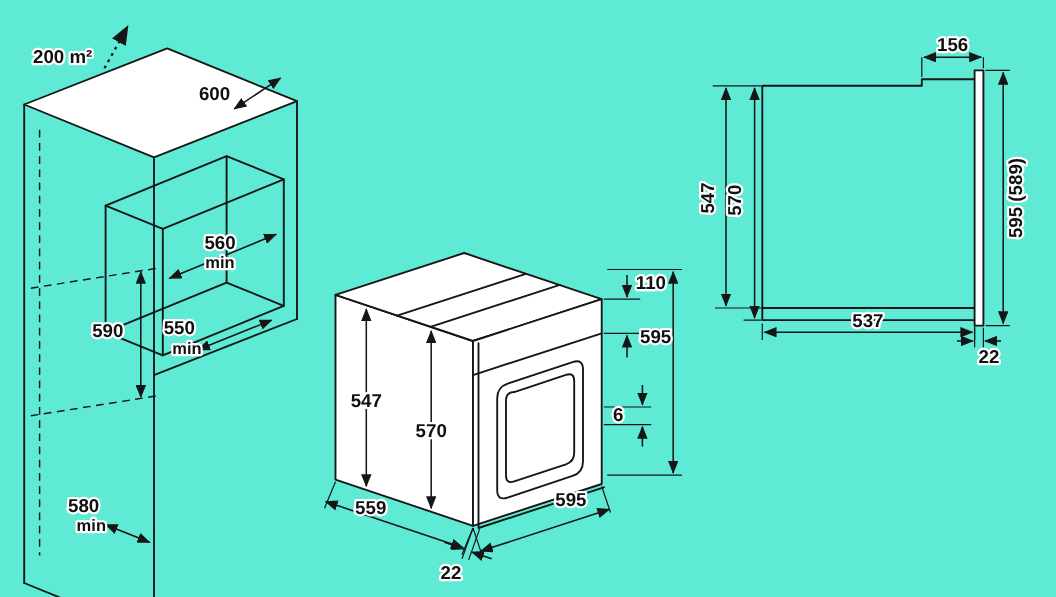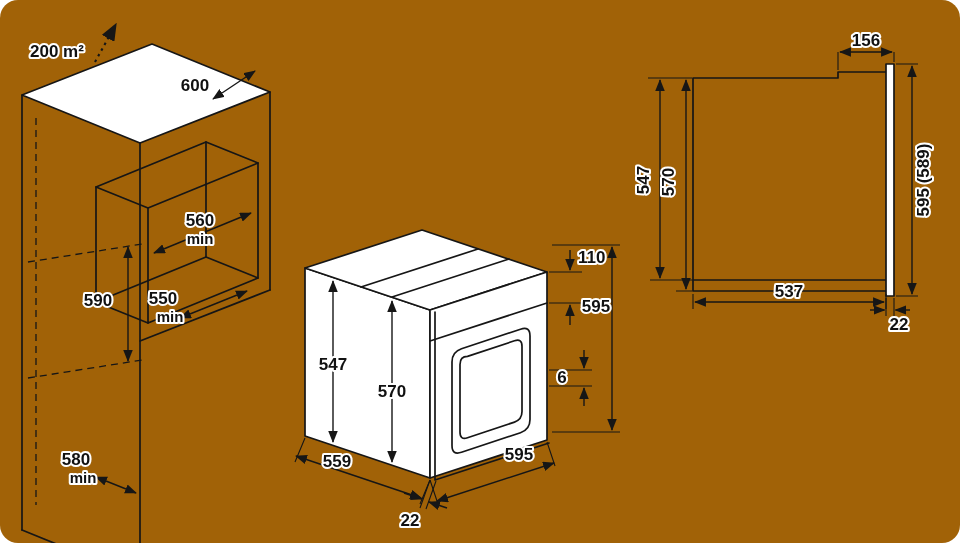--- a/index.html
+++ b/index.html
@@ -1,17 +1,17 @@
 <!DOCTYPE html>
 <html><head>
 <meta charset="utf-8">
 <style>
   html,body{margin:0;padding:0;background:#fff;}
-  .stage{position:relative;width:960px;height:543px;background:#a16207;overflow:hidden;
-         font-family:"Liberation Sans","DejaVu Sans",sans-serif;border-radius:18px;}
+  .stage{position:relative;width:960px;height:543px;background:#5eead4;overflow:hidden;
+         font-family:"Liberation Sans","DejaVu Sans",sans-serif;}
   svg{display:block;}
   .ln{stroke:#161616;stroke-width:1.7;fill:none;stroke-linecap:round;stroke-linejoin:round;}
   .face{fill:#ffffff;}
   .dash{stroke:#161616;stroke-width:1.3;fill:none;stroke-dasharray:7 5;}
   .dot{stroke:#161616;stroke-width:2.1;fill:none;stroke-dasharray:2.5 4;}
   .dim{stroke:#161616;stroke-width:1.4;fill:none;}
   .ext{stroke:#161616;stroke-width:1.1;fill:none;}
   .lbl{font-family:"Liberation Sans","DejaVu Sans",sans-serif;font-weight:bold;font-size:17px;fill:#111;
        paint-order:stroke;stroke:#fff;stroke-width:4px;stroke-linejoin:round;}
   .sm{font-size:15px;}

